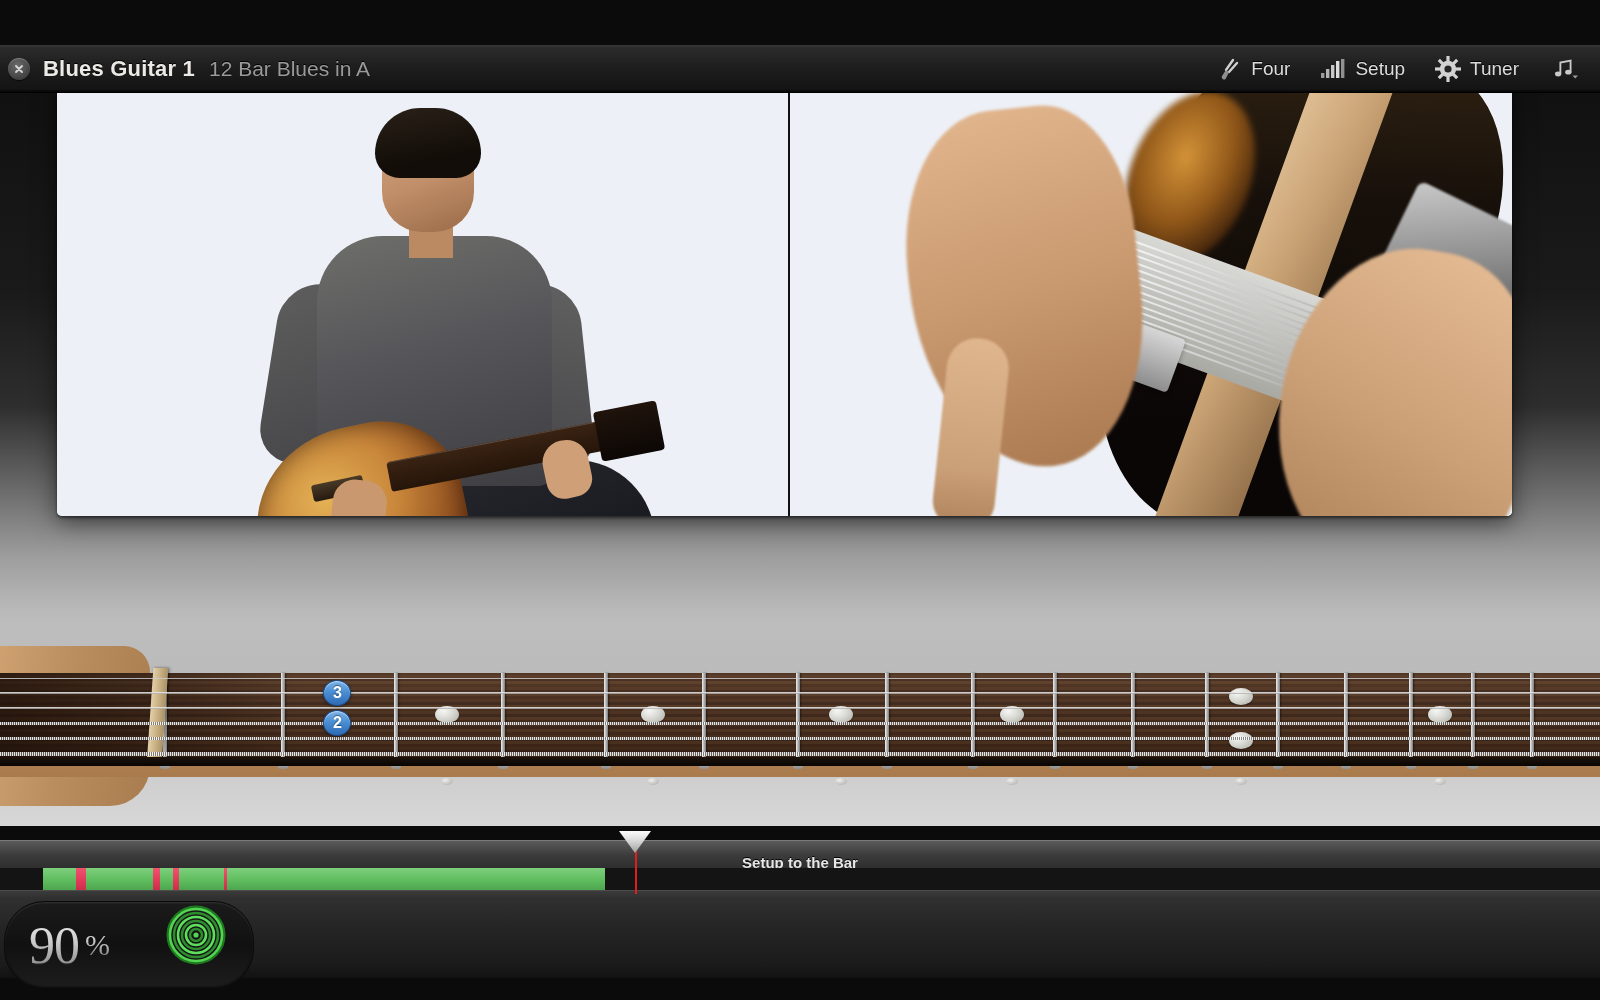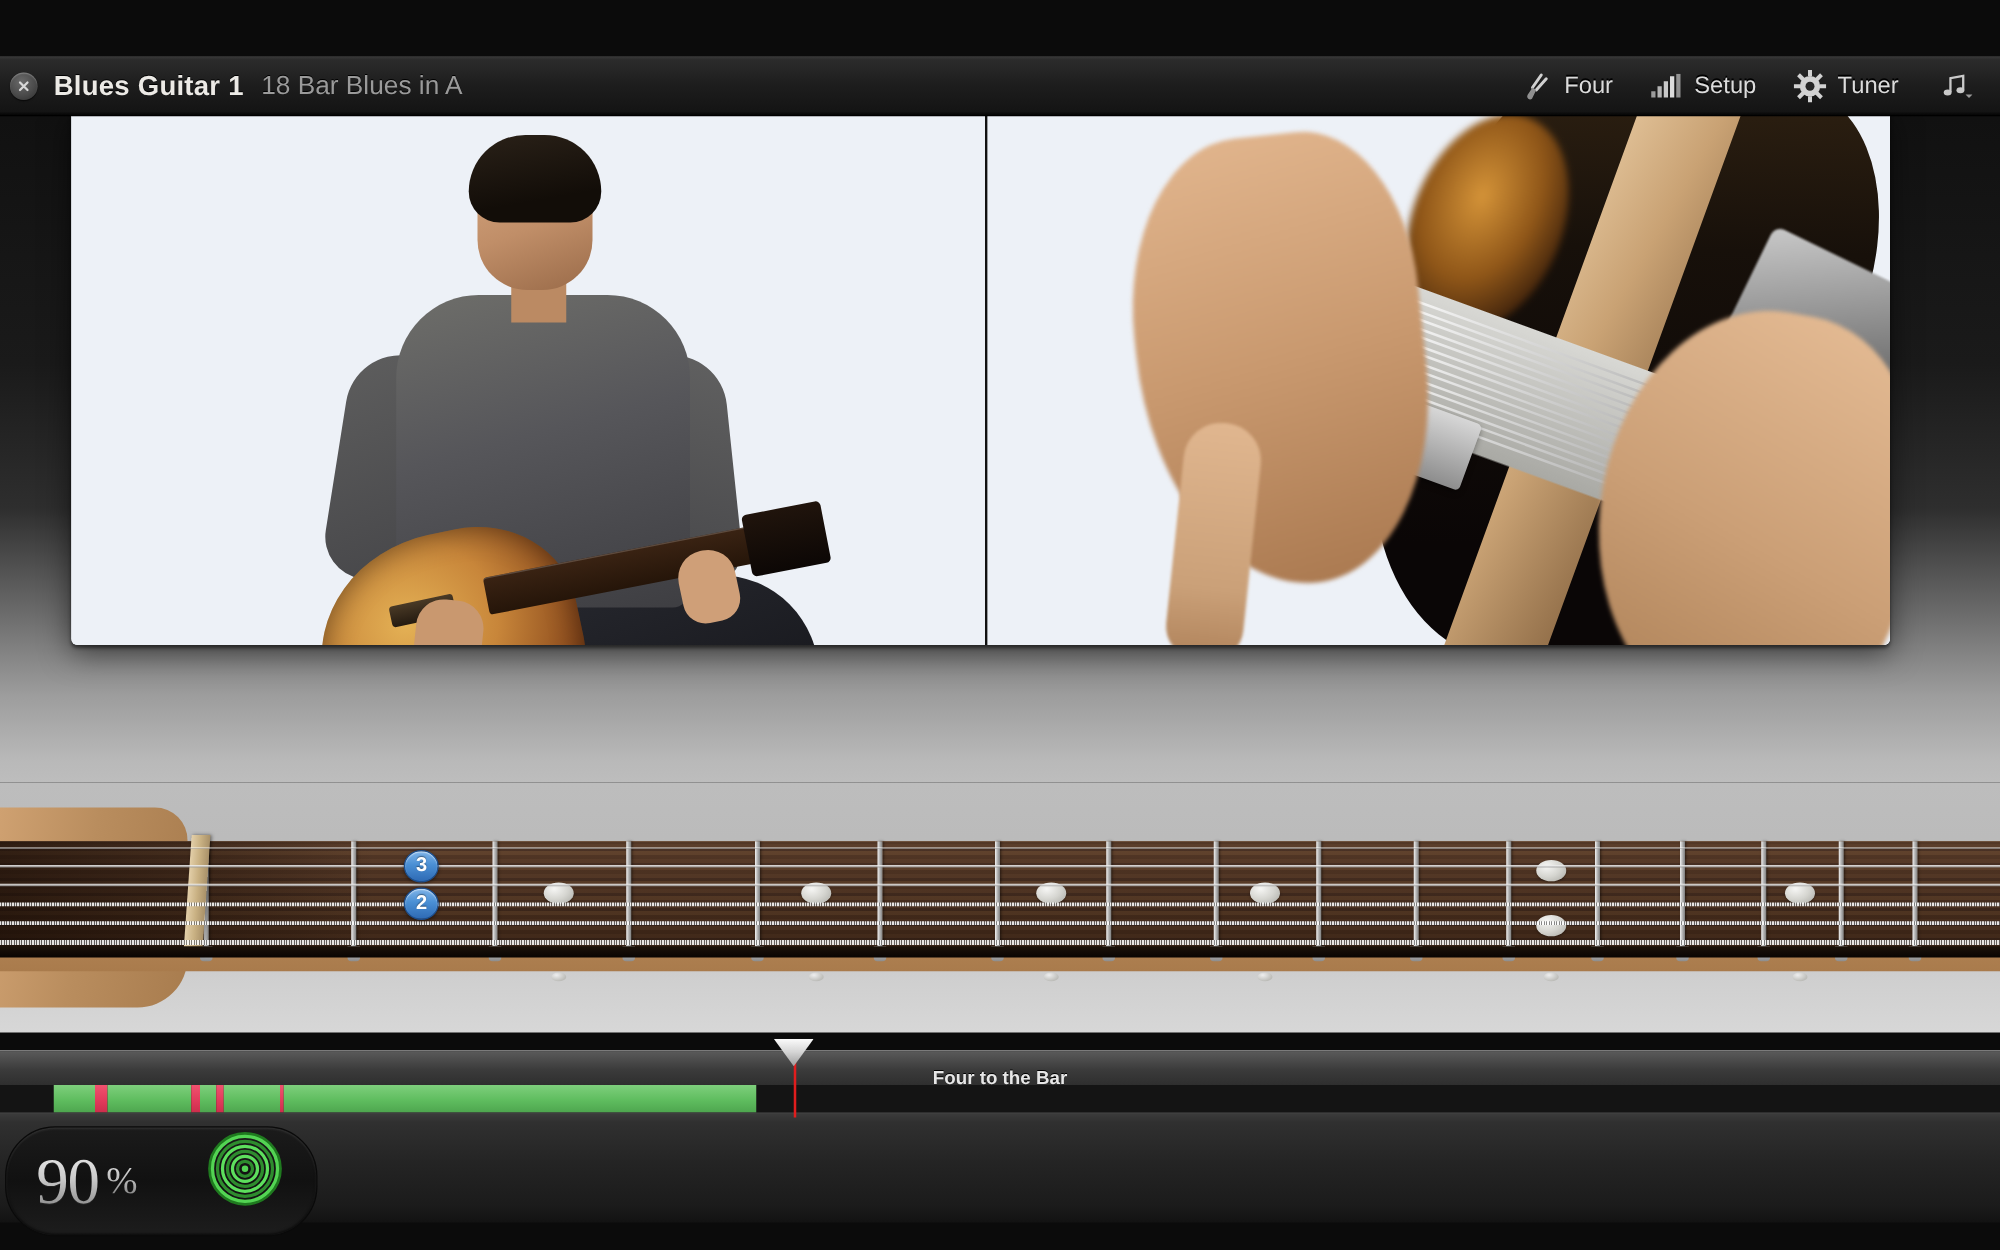--- a/index.html
+++ b/index.html
@@ -316,21 +316,21 @@
 
 <div id="app">
 
   <div class="topbar">
     <div class="close-btn">
       <svg width="14" height="14" viewBox="0 0 14 14">
         <path d="M4 4 L10 10 M10 4 L4 10" stroke="#d8d8d8" stroke-width="1.8" stroke-linecap="round" fill="none"></path>
       </svg>
     </div>
     <div class="lesson-title">Blues Guitar 1</div>
-    <div class="lesson-sub">18 Bar Blues in A</div>
+    <div class="lesson-sub">12 Bar Blues in A</div>
 
     <div class="topbar-right">
 
 
       <div class="tool-item">
         <span class="tool-ico">
           <svg width="24" height="24" viewBox="0 0 24 24">
             <path d="M16 3 L9 13 M20 6 L12 15" stroke="#d0d0d0" stroke-width="2.4" stroke-linecap="round"></path>
             <path d="M9 13 L5 19 a2.4 2.4 0 0 0 3.6 3 L12 15 z" fill="#8f8f8f"></path>
           </svg>
@@ -509,21 +509,21 @@
         <div class="side-dot" style="left: 1234.6px;"></div>
         <div class="side-dot" style="left: 1433.88px;"></div>
       </div>
     <div id="fingerDots">
         <div class="finger-dot" style="left: 323.345px; top: 54px;">3</div>
         <div class="finger-dot" style="left: 323.345px; top: 84px;">2</div>
       </div>
   </div>
 
   <div class="timeline">
-    <div class="chapter-title">Four to the Bar</div>
+    <div class="chapter-title">Setup to the Bar</div>
   </div>
   <div class="progress-strip">
     <div class="prog-inner" id="progInner">
         <div class="seg ok" style="left: 0px; width: 33.374px;"></div>
         <div class="seg bad" style="left: 33.374px; width: 9.768px;"></div>
         <div class="seg ok" style="left: 43.142px; width: 67.155px;"></div>
         <div class="seg bad" style="left: 110.297px; width: 6.512px;"></div>
         <div class="seg ok" style="left: 116.809px; width: 13.024px;"></div>
         <div class="seg bad" style="left: 129.833px; width: 5.698px;"></div>
         <div class="seg ok" style="left: 135.531px; width: 45.584px;"></div>

